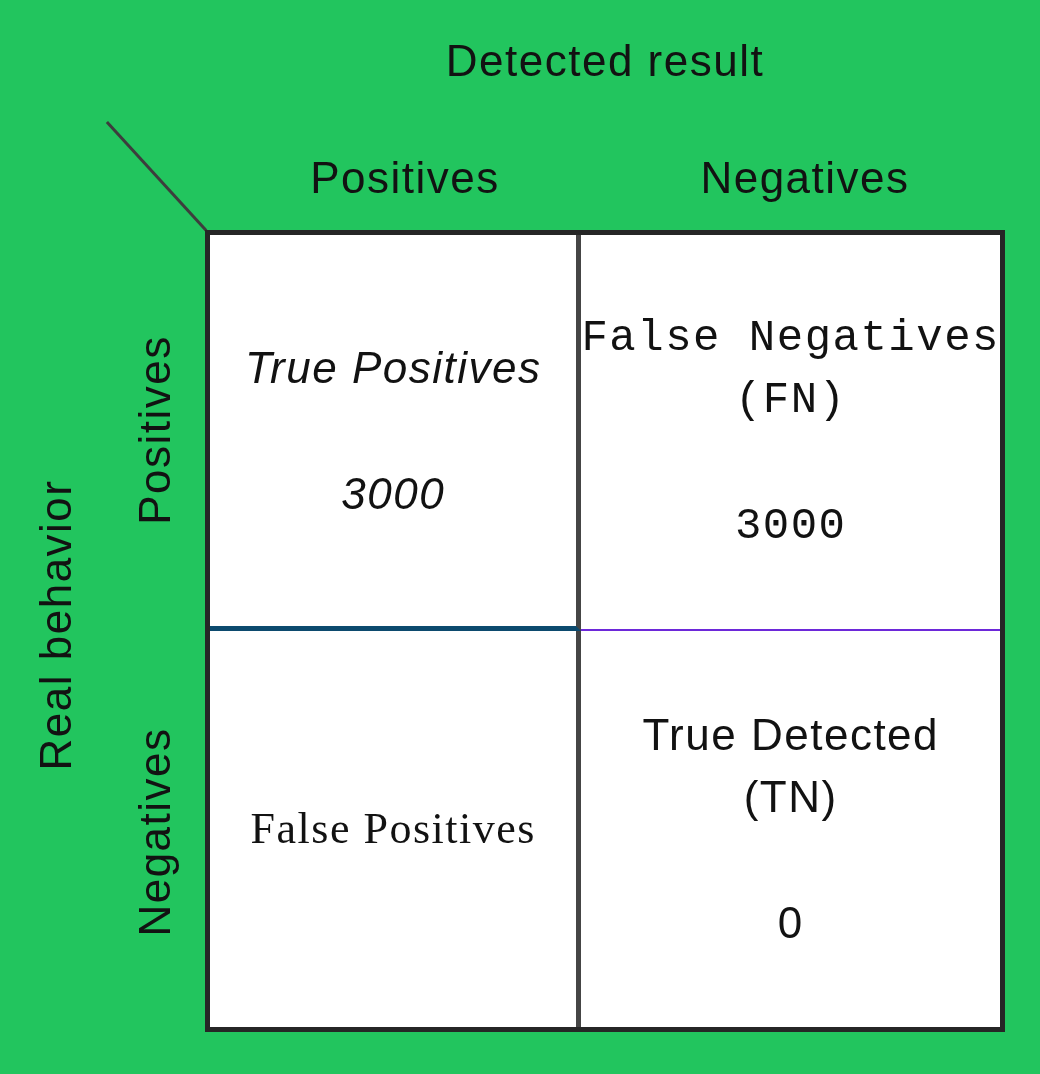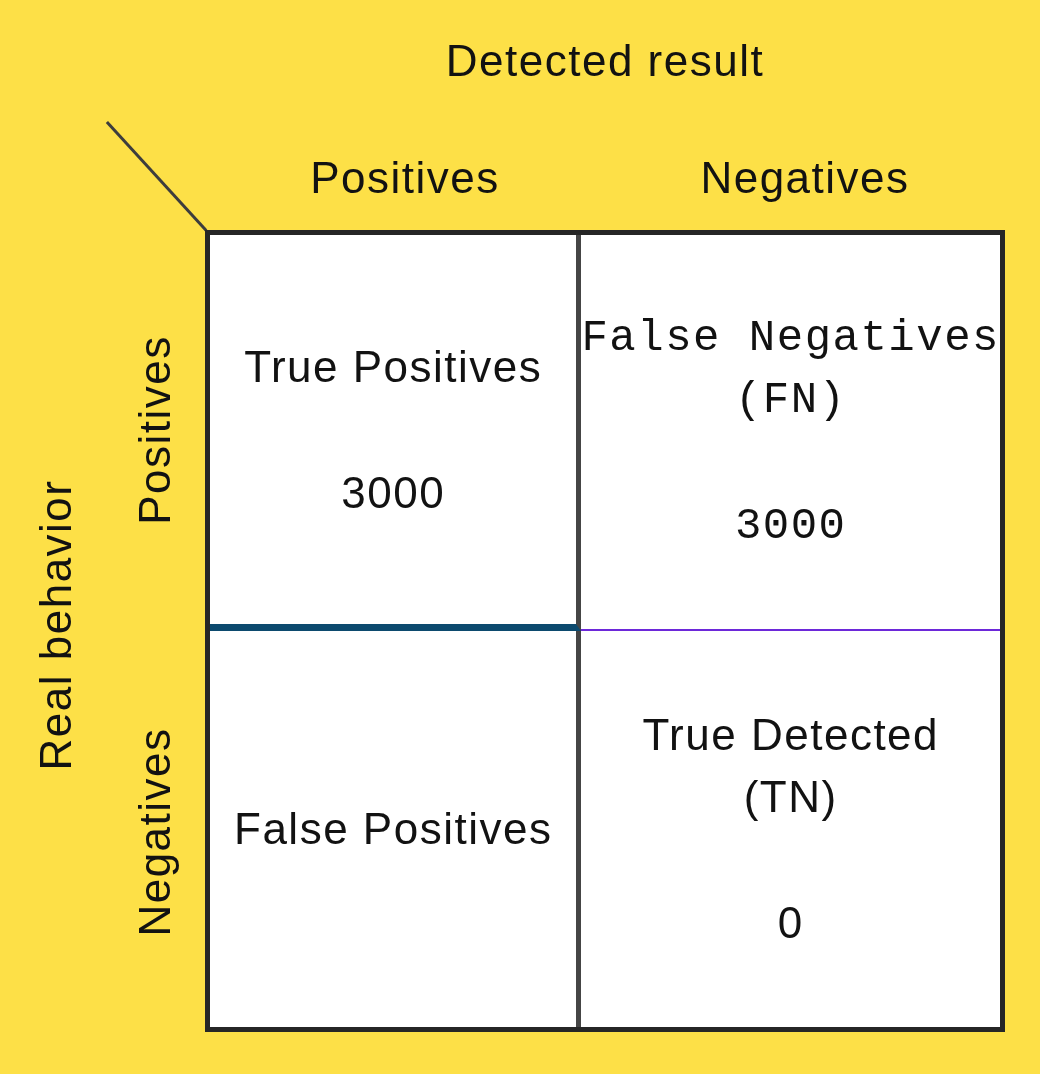--- a/index.html
+++ b/index.html
@@ -9,21 +9,21 @@
     overflow: hidden;
   }
   body {
     font-family: "Liberation Sans", sans-serif;
     color: #121212;
     position: relative;
   }
   .canvas {
     position: absolute; left: 0; top: 0;
     width: 1040px; height: 1074px;
-    background: #fde047;
+    background: #22c55e;
   }
   .txt {
     font-size: 44px;
     letter-spacing: 1.5px;
     color: #121212;
     white-space: nowrap;
   }
   
   .col-axis-title {
     position: absolute; left: 205px; top: 35px;
@@ -53,23 +53,23 @@
     display: grid;
     grid-template-columns: 1fr 1fr;
     grid-template-rows: 1fr 1fr;
     background: #ffffff;
   }
   .cell {
     display: flex; flex-direction: column;
     align-items: center; justify-content: center;
     text-align: center;
   }
-  .cell-r0c0 { border-right: 5px solid #454545; border-bottom: 7px solid #0c4a6e; }
+  .cell-r0c0 { border-right: 5px solid #454545; border-bottom: 5px solid #0c4a6e; font-style: italic; }
   .cell-r0c1 { border-bottom: 2px solid #6d28d9; font-family: Liberation Mono, monospace; }
-  .cell-r1c0 { border-right: 5px solid #454545; }
+  .cell-r1c0 { border-right: 5px solid #454545; font-family: Liberation Serif, serif; }
   .cell-label { line-height: 62px; text-align: center; }
   .cell-value { margin-top: 64px; line-height: 62px; text-align: center; }
   
   .rot {
     position: absolute;
     width: 300px; height: 48px; line-height: 48px;
     text-align: center;
     transform: rotate(-90deg);
   }
   .row-axis-title { left: -94px; top: 601px; }

